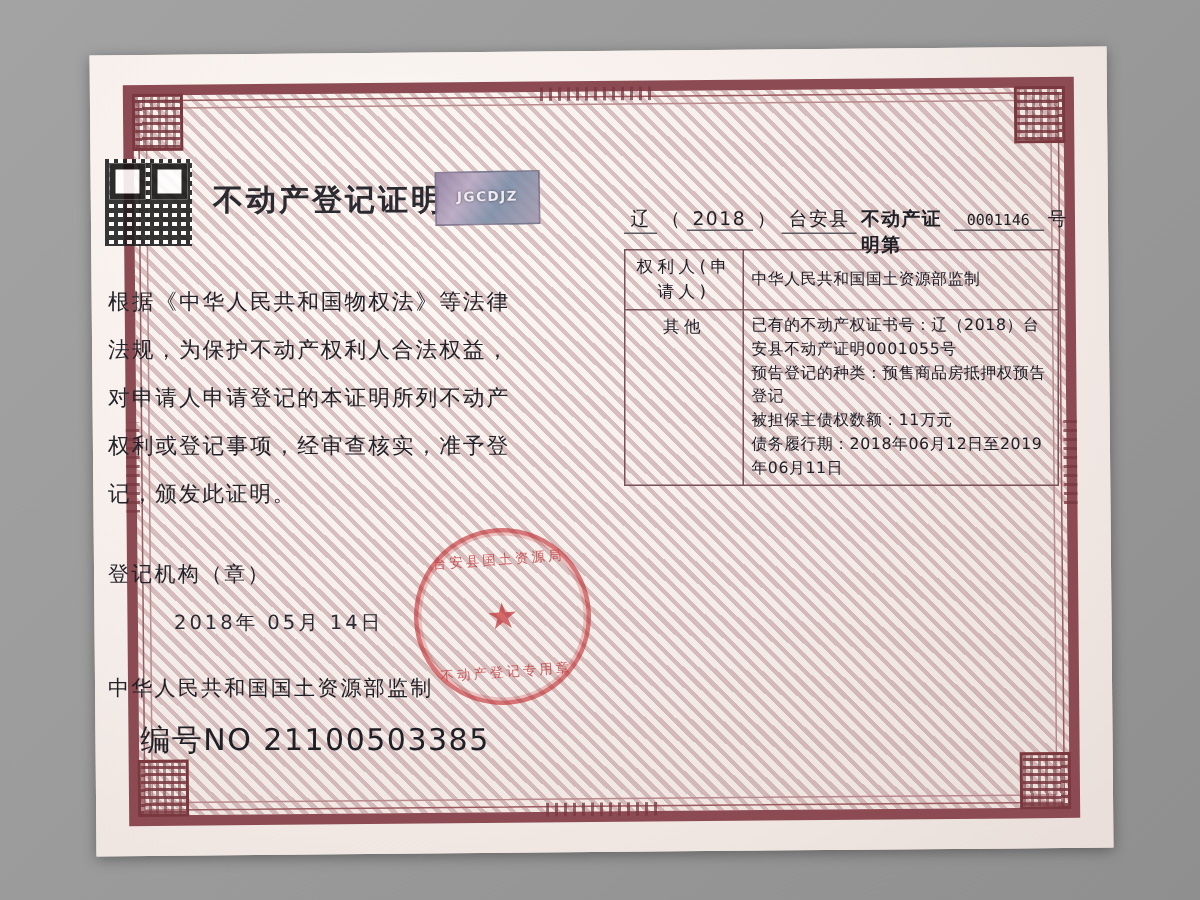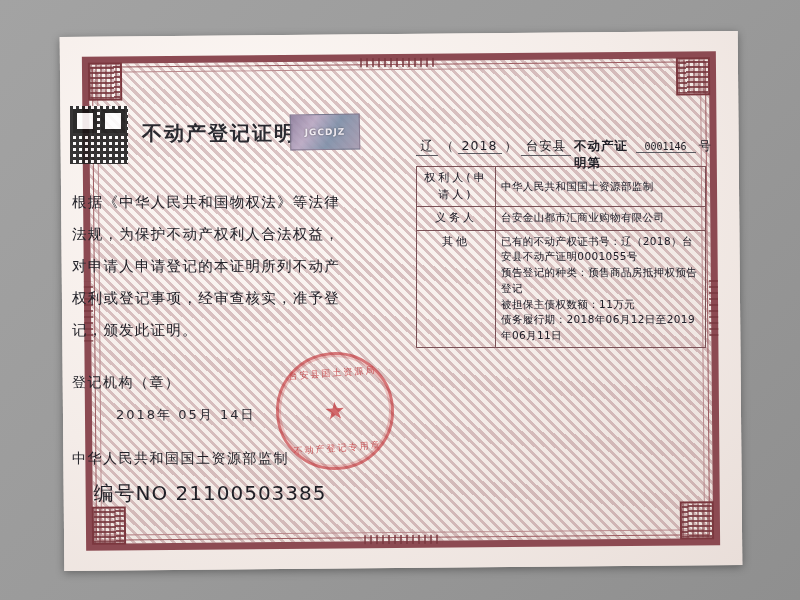--- a/index.html
+++ b/index.html
@@ -371,24 +371,20 @@
       <span class="ul w-no mono">0001146</span>
       <span>号</span>
     </div>
 
     <table class="reg">
       <tbody>
         <tr class="r-h28">
           <td class="label">权利人(申请人)</td>
           <td class="value">中华人民共和国国土资源部监制</td>
         </tr>
-        <tr class="r-h28">
-          <td class="label">义务人</td>
-          <td class="value">台安金山都市汇商业购物有限公司</td>
-        </tr>
         <tr>
           <td class="label r-other">其他</td>
           <td class="value r-other" style="white-space: pre-line;">已有的不动产权证书号：辽（2018）台安县不动产证明0001055号
 预告登记的种类：预售商品房抵押权预告登记
 被担保主债权数额：11万元
 债务履行期：2018年06月12日至2019年06月11日</td>
         </tr>
       </tbody>
     </table>
   </div>

